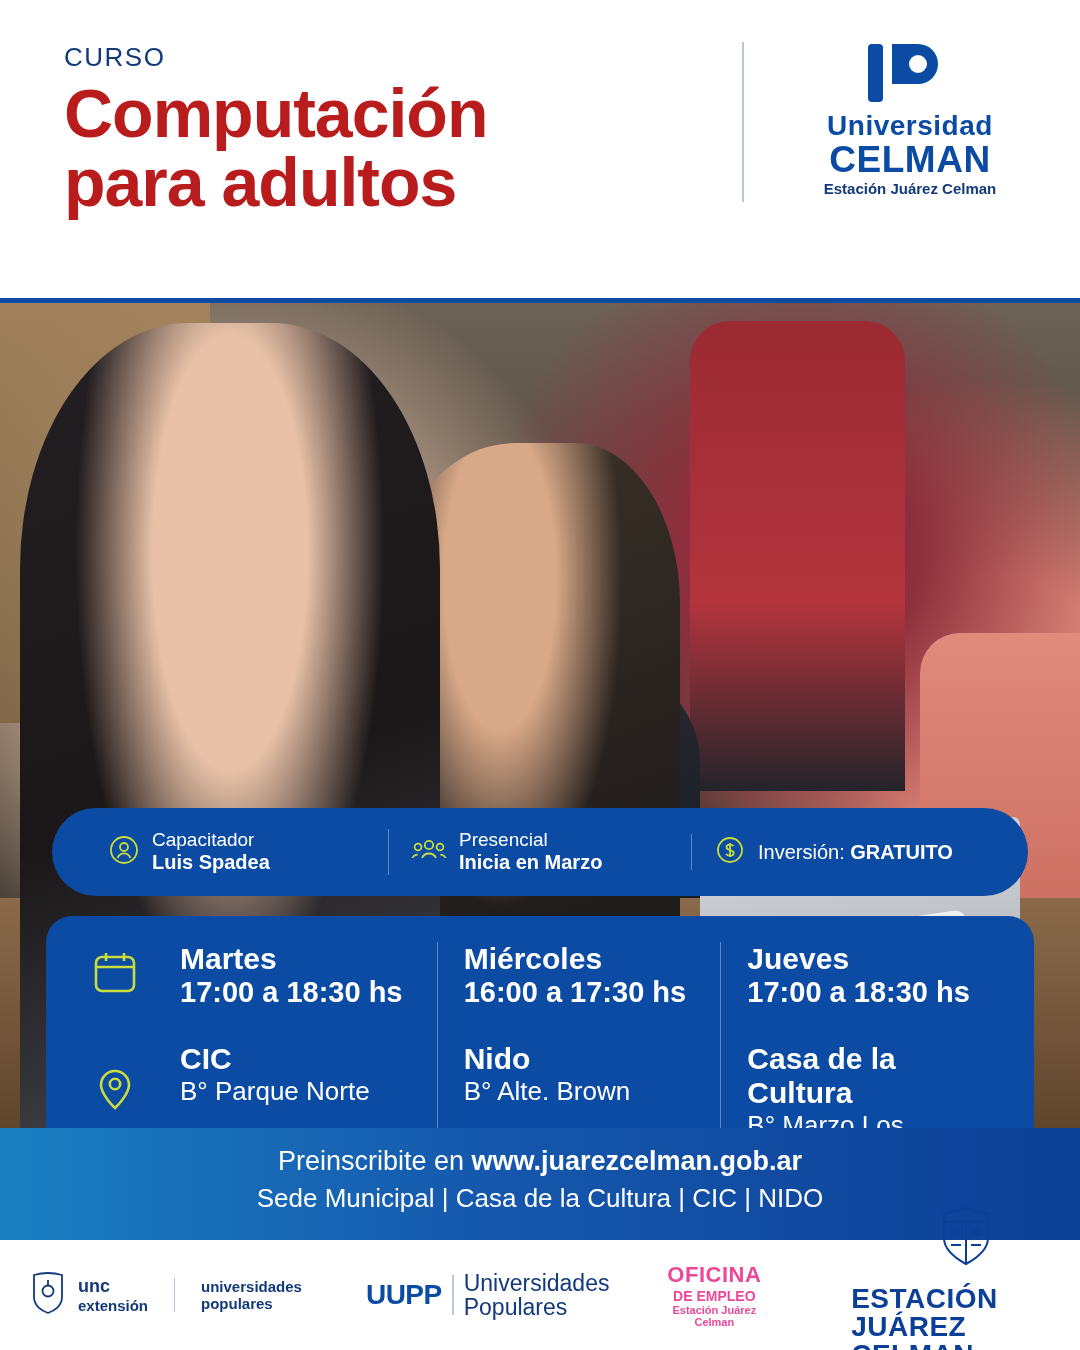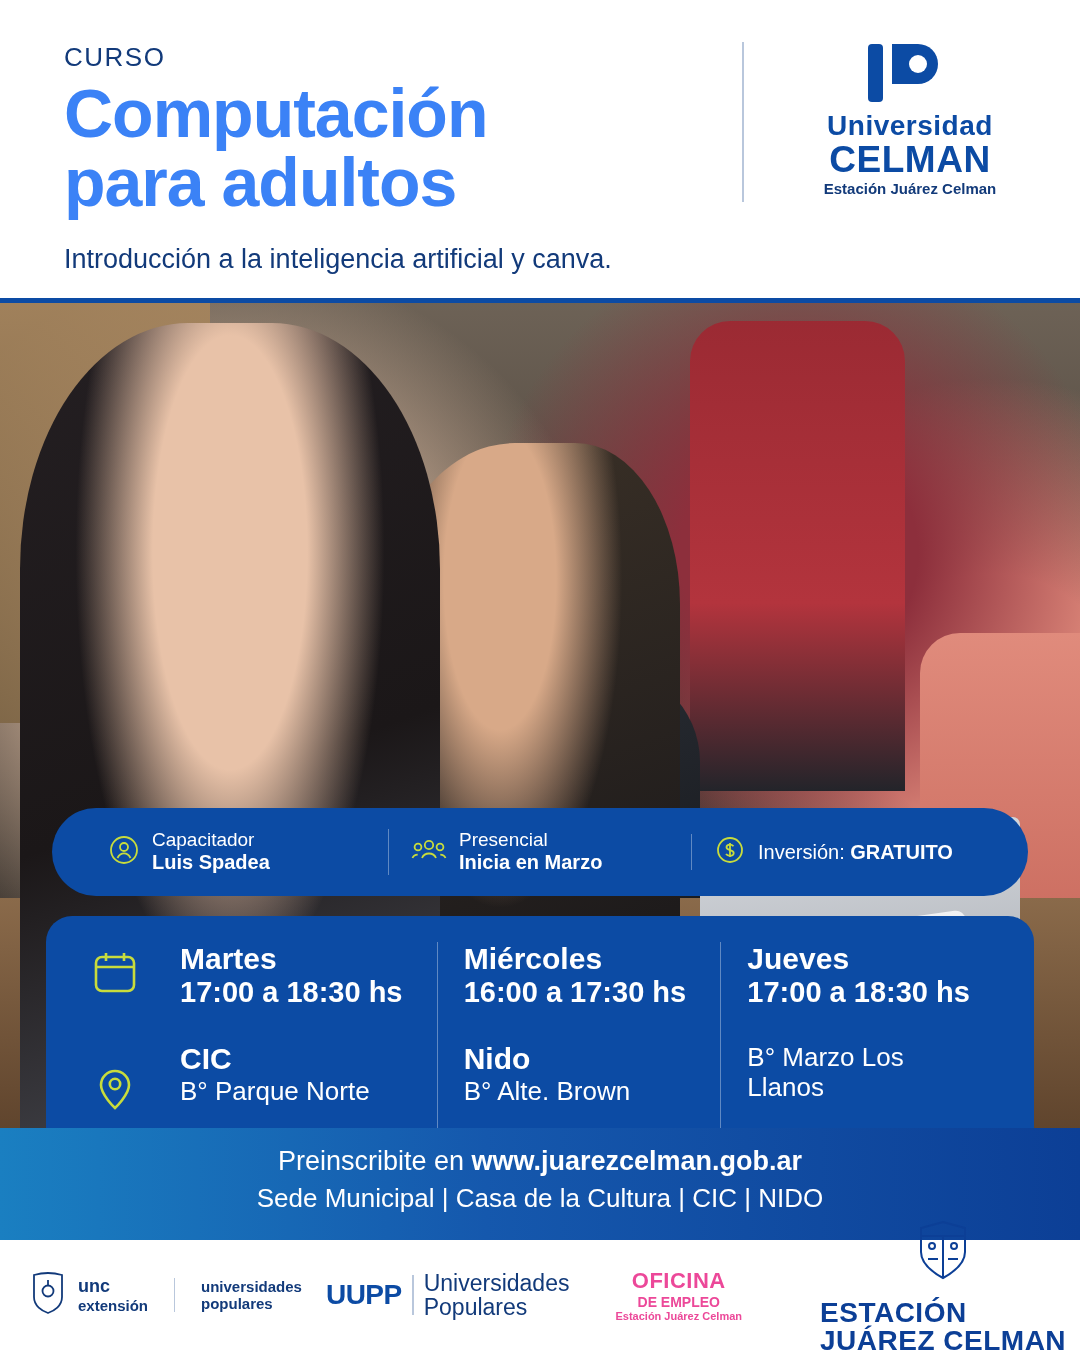--- a/index.html
+++ b/index.html
@@ -26,21 +26,21 @@
   .kicker {
     font-size: 26px;
     letter-spacing: 1.5px;
     color: #123a7a;
     font-weight: 400;
   }
   .title {
     font-size: 68px;
     line-height: 1.02;
     font-weight: 800;
-    color: #3b82f6;
+    color: #b91c1c;
     letter-spacing: -1px;
     margin-top: 6px;
   }
   .subtitle {
     margin-top: 26px;
     font-size: 27px;
     color: #123a7a;
     font-weight: 400;
   }
   .header-logo {
@@ -217,21 +217,21 @@
     left: 0; right: 0; top: 1240px; height: 110px;
     background: #ffffff;
     display: flex;
     align-items: center;
     color: #123a7a;
   }
   .f-unc { display:flex; align-items:center; gap:12px; margin-left: 30px; }
   .f-unc-txt { font-size: 15px; font-weight: 700; line-height: 1.15; }
   .f-sep { width:1px; height:34px; background:#b9c7dc; margin:0 14px; }
   .f-univpop { font-size: 15px; font-weight: 700; line-height: 1.15; }
-  .f-uupp { display:flex; align-items:center; gap:10px; margin-left: 24px; }
+  .f-uupp { display:flex; align-items:center; gap:10px; margin-left: 64px; }
   .f-uupp-mark { font-size: 28px; font-weight: 800; color:#0c4ba4; letter-spacing:-.5px; }
   .f-uupp-bar { width:2px; height:40px; background:#b9c7dc; }
   .f-uupp-txt { font-size: 23px; font-weight: 400; color:#123a7a; line-height:1.05; }
   .f-empleo { margin-left: 46px; text-align:center; color:#ec4899; }
   .f-empleo-1 { font-size: 22px; font-weight: 800; letter-spacing:.5px; }
   .f-empleo-2 { font-size: 14px; font-weight: 700; }
   .f-empleo-3 { font-size: 11px; font-weight: 600; }
   .f-ejc { display:flex; align-items:center; gap:14px; margin-left: 78px; flex-direction: column; }
   .f-ejc-txt { color:#0c3f96; line-height:1.0; }
   .f-ejc-1 { font-size: 28px; font-weight: 800; letter-spacing:.5px; }
@@ -243,21 +243,20 @@
 
 <div class="poster">
 
   <div class="header">
     <div class="header-left">
       <div class="kicker">CURSO</div>
       <div class="title">
         <div>Computación</div>
         <div>para adultos</div>
       </div>
-      <div class="subtitle">Introducción a la inteligencia artificial y canva.</div>
     </div>
 
     <div class="header-logo">
       <div class="divider-v"></div>
       <div class="up-mark">
         <svg width="96" height="62" viewBox="0 0 96 62" aria-hidden="true">
           <rect x="6" y="2" width="15" height="58" rx="4" fill="#0c4ba4"></rect>
           <path d="M30 2h26a20 20 0 0 1 0 40H30z" fill="#0c4ba4"></path>
           <circle cx="56" cy="22" r="9" fill="#ffffff"></circle>
         </svg>
@@ -361,20 +360,21 @@
           <div class="day">Miércoles</div>
           <div class="hour">16:00 a 17:30 hs</div>
           <div class="gap"></div>
           <div class="place">Nido</div>
           <div class="zone">B° Alte. Brown</div>
         </div>
         <div class="sched-col">
           <div class="day">Jueves</div>
           <div class="hour">17:00 a 18:30 hs</div>
           <div class="gap"></div>
+          <div class="place">Casa de la Cultura</div>
           <div class="zone">B° Marzo Los Llanos</div>
         </div>
       </div>
     </div>
   </div>
 
   <div class="cta">
     <div class="cta-1">
       <span>Preinscribite en </span><b>www.juarezcelman.gob.ar</b>
     </div>

